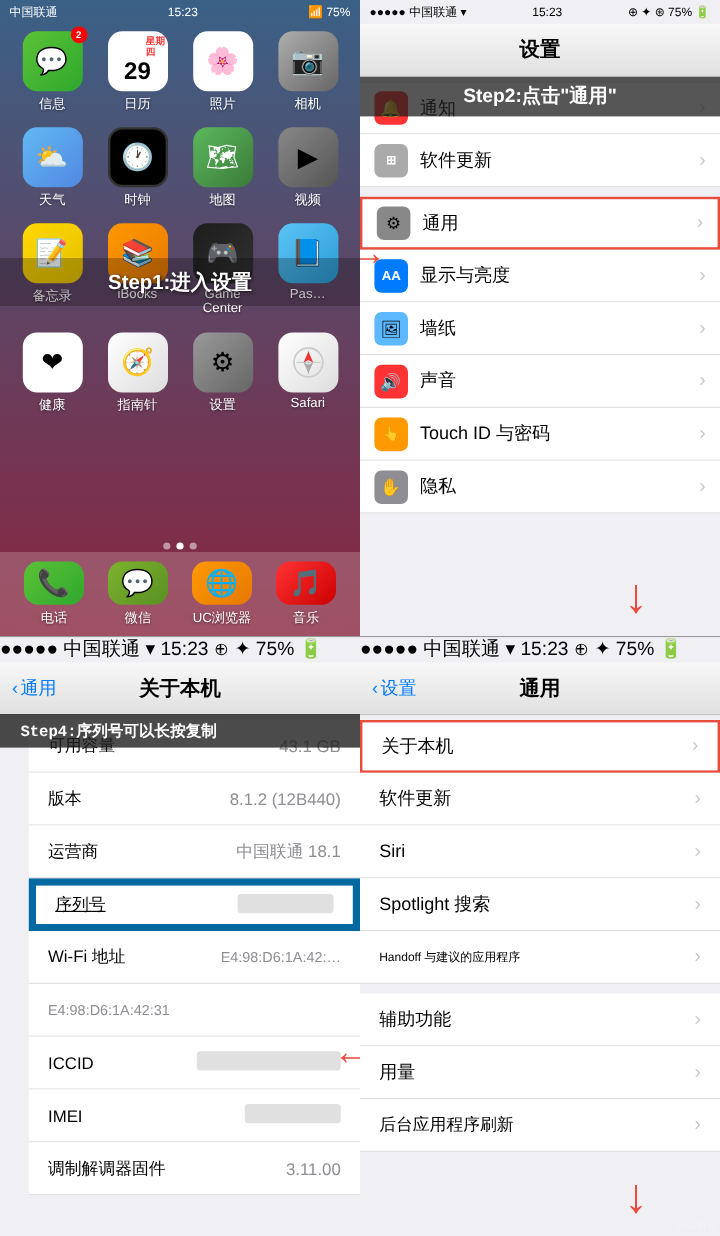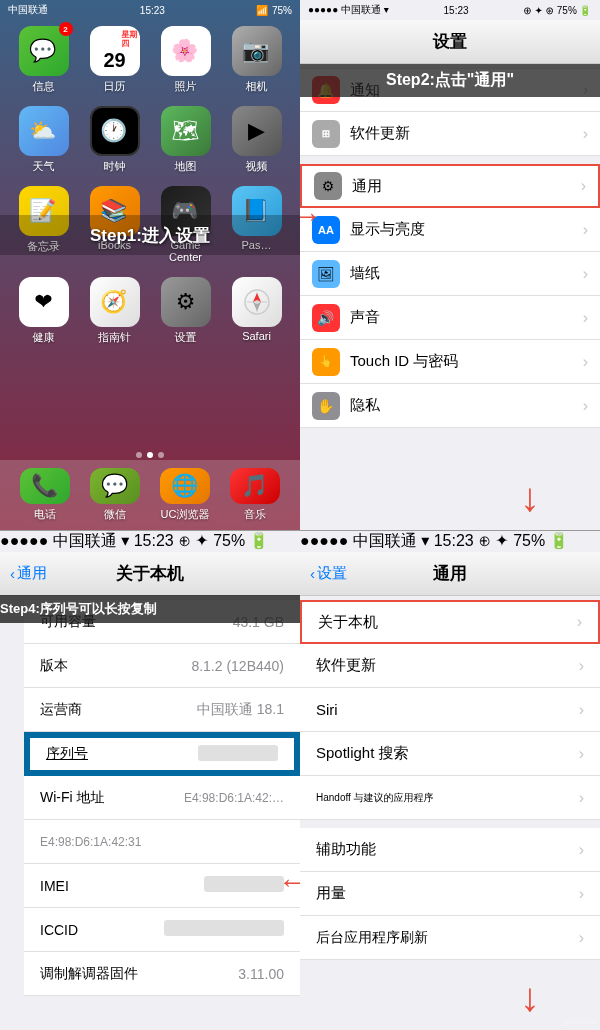--- a/index.html
+++ b/index.html
@@ -563,21 +563,21 @@
       <span>⊕ ✦ 75% 🔋</span>
     </div>
     <div class="ios-nav-bar">
       <span class="nav-back">
         <span>‹</span>
         <span>通用</span>
       </span>
       <span class="nav-title">关于本机</span>
     </div>
 
-    <div style="position:absolute;top:64px;left:0;right:0;background:rgba(30,30,30,0.8);padding:5px 0;z-index:20;pointer-events:none;">
+    <div style="position:absolute;top:64px;left:0;right:0;background:rgba(30,30,30,0.8);padding:5px 17px;z-index:20;pointer-events:none;font-family:Liberation Mono, monospace;">
       <span style="color:#fff;font-size:13px;font-weight:bold;display:block;">Step4:序列号可以长按复制</span>
     </div>
 
     <div style="margin-top:4px;">
       <div class="about-row">
         <span class="about-label">可用容量</span>
         <span class="about-value">43.1 GB</span>
       </div>
       <div class="about-row">
         <span class="about-label">版本</span>
@@ -598,26 +598,26 @@
       </div>
 
       <div style="position:absolute;right:-8px;top:330px;z-index:30;pointer-events:none;">
         <span style="color:#e74c3c;font-size:30px;font-weight:bold;">←</span>
       </div>
 
       <div class="about-row">
         <span class="about-value" style="font-size:12px;">E4:98:D6:1A:42:31</span>
       </div>
       <div class="about-row">
+        <span class="about-label">ICCID</span>
+        <span class="about-value"><span class="blurred-value" style="min-width:120px;"></span></span>
+      </div>
+      <div class="about-row">
         <span class="about-label">IMEI</span>
         <span class="about-value"><span class="blurred-value"></span></span>
-      </div>
-      <div class="about-row">
-        <span class="about-label">ICCID</span>
-        <span class="about-value"><span class="blurred-value" style="min-width:120px;"></span></span>
       </div>
       <div class="about-row">
         <span class="about-label">调制解调器固件</span>
         <span class="about-value">3.11.00</span>
       </div>
     </div>
   </div>
 
   <div class="panel-general">
     <div class="status-bar" style="background:#efeff4;">

